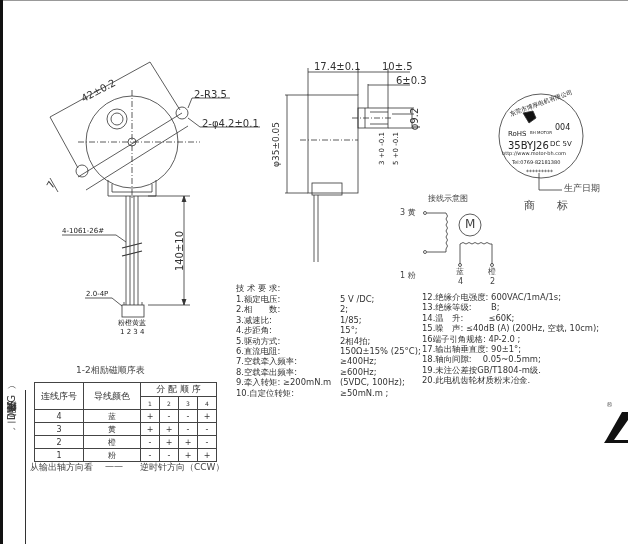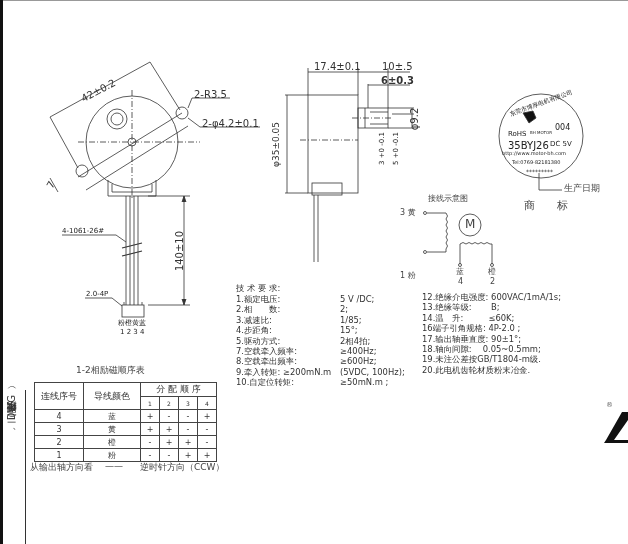--- a/index.html
+++ b/index.html
@@ -142,21 +142,21 @@
 <div class="t dim" style="left:202px;top:119px;">2-φ4.2±0.1</div>
 <div class="t dim" style="left:48px;top:180px;transform:rotate(-60deg);">7</div>
 <div class="t sm" style="left:62px;top:228px;font-size:7px;">4-1061-26#</div>
 <div class="t sm" style="left:86px;top:291px;font-size:7px;">2.0-4P</div>
 <div class="t dim" style="left:160px;top:246px;transform:rotate(-90deg);">140±10</div>
 <div class="t sm" style="left:118px;top:320px;font-size:7px;">粉橙黄蓝</div>
 <div class="t sm" style="left:120px;top:329px;font-size:7px;">1 2 3 4</div>
 
 <div class="t dim" style="left:314px;top:62px;">17.4±0.1</div>
 <div class="t dim" style="left:382px;top:62px;">10±.5</div>
-<div class="t dim" style="left:381px;top:76px;font-weight:bold;">6±0.3</div>
+<div class="t dim" style="left:396px;top:76px;">6±0.3</div>
 <div class="t dim" style="left:254px;top:140px;transform:rotate(-90deg);font-size:9px;">φ35±0.05</div>
 <div class="t dim" style="left:404px;top:114px;transform:rotate(-90deg);">φ9.2</div>
 <div class="t sm" style="left:366px;top:145px;transform:rotate(-90deg);font-size:7px;">3 +0 -0.1</div>
 <div class="t sm" style="left:380px;top:145px;transform:rotate(-90deg);font-size:7px;">5 +0 -0.1</div>
 
 <div class="t" style="left:508px;top:100px;font-size:6px;transform:rotate(-20deg);">东莞市博厚电机有限公司</div>
 <div class="t" style="left:555px;top:124px;font-size:8px;">004</div>
 <div class="t" style="left:508px;top:131px;font-size:7px;">RoHS</div>
 <div class="t" style="left:530px;top:131px;font-size:4px;">BH MOTOR</div>
 <div class="t" style="left:508px;top:141px;font-size:10px;">35BYJ26</div>
@@ -192,40 +192,45 @@
     </div>
   <div class="spec-row">
       <span class="spec-k">4.步距角:</span>
       <span>15°;</span>
     </div>
   <div class="spec-row">
       <span class="spec-k">5.驱动方式:</span>
       <span>2相4拍;</span>
     </div>
   <div class="spec-row">
+      <span class="spec-k">6.直流电阻:</span>
+      <span>150Ω±15% (25°C);</span>
+    </div>
+  <div class="spec-row">
       <span class="spec-k">7.空载牵入频率:</span>
       <span>≥400Hz;</span>
     </div>
   <div class="spec-row">
       <span class="spec-k">8.空载牵出频率:</span>
       <span>≥600Hz;</span>
     </div>
   <div class="spec-row">
       <span class="spec-k">9.牵入转矩: ≥200mN.m</span>
       <span>(5VDC, 100Hz);</span>
     </div>
   <div class="spec-row">
       <span class="spec-k">10.自定位转矩:</span>
       <span>≥50mN.m    ;</span>
     </div>
 </div>
 <div class="spec" style="left:422px;top:292px;">
   <div>12.绝缘介电强度:  600VAC/1mA/1s;</div>
   <div>13.绝缘等级:　　 B;</div>
   <div>14.温　升:　　　≤60K;</div>
+  <div>15.噪　声: ≤40dB (A)  (200Hz, 空载, 10cm);</div>
   <div>16端子引角规格:  4P-2.0 ;</div>
   <div>17.输出轴垂直度: 90±1°;</div>
   <div>18.轴向间隙:　  0.05~0.5mm;</div>
   <div>19.未注公差按GB/T1804-m级.</div>
   <div>20.此电机齿轮材质粉末冶金.</div>
 </div>
 
 <div class="t" style="left:76px;top:366px;font-size:9px;color:#444;">1-2相励磁顺序表</div>
 <table class="seq">
   <tbody>

